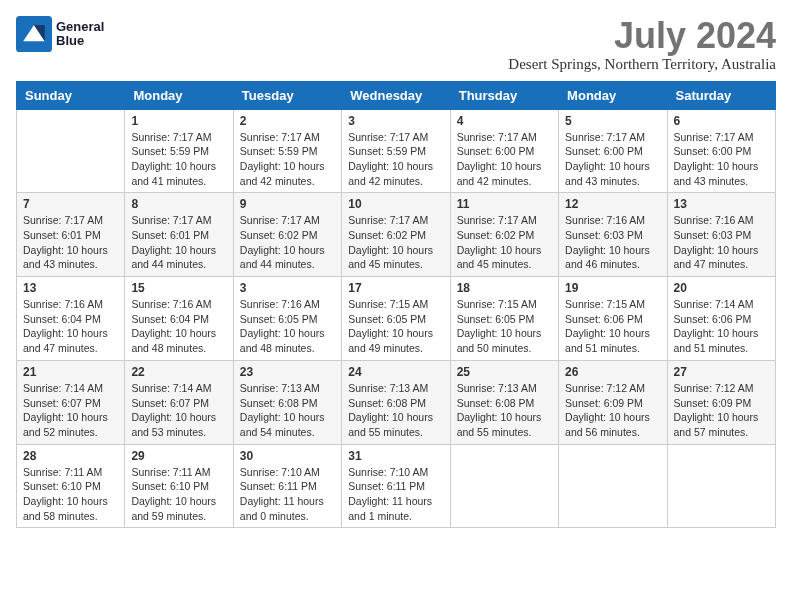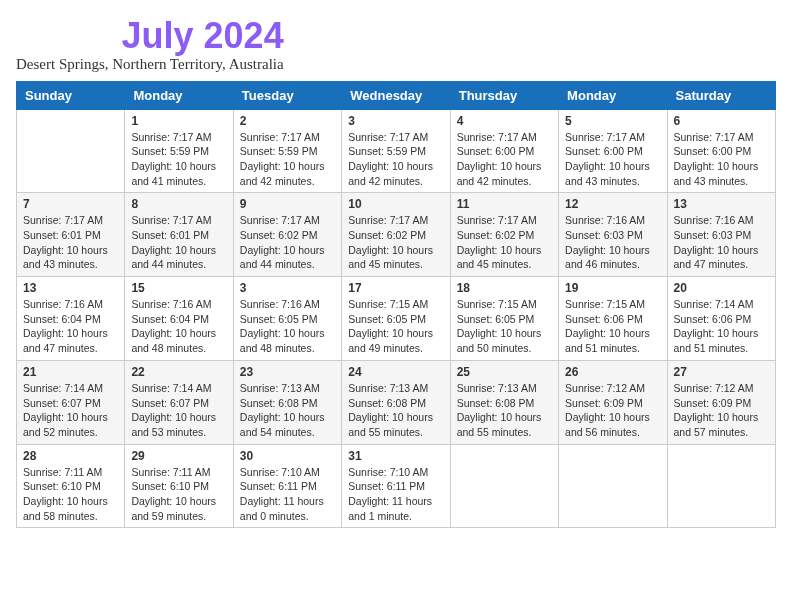--- a/index.html
+++ b/index.html
@@ -32,21 +32,21 @@
     .logo-icon {
       width: 36px;
       height: 36px;
     }
     .title-section {
       text-align: right;
     }
     .month-title {
       font-size: 36px;
       font-weight: bold;
-      color: #8b5cf6;
+      color: #737373;
       line-height: 1.1;
     }
     .subtitle {
       font-size: 15px;
       color: #333;
       font-family: Liberation Serif, serif;
     }
     .calendar {
       width: 100%;
       border-collapse: collapse;
@@ -90,20 +90,31 @@
       color: #333;
     }
     .empty-cell {
       background: #fff !important;
     }
   </style>
 </head>
 <body>
 
 <div class="header">
+  <div class="logo">
+    <svg class="logo-icon" viewBox="0 0 40 40">
+      <rect x="0" y="0" width="40" height="40" fill="#1a6fba" rx="4"></rect>
+      <polygon points="8,28 20,10 32,28" fill="white"></polygon>
+      <polygon points="20,10 32,28 32,10" fill="#1a3a6b"></polygon>
+    </svg>
+    <div class="logo-text">
+      <span>General</span>
+      <span>Blue</span>
+    </div>
+  </div>
   <div class="title-section">
     <div class="month-title">July 2024</div>
     <div class="subtitle">Desert Springs, Northern Territory, Australia</div>
   </div>
 </div>
 
 <table class="calendar">
   <thead>
     <tr>
     <th>Sunday</th>

